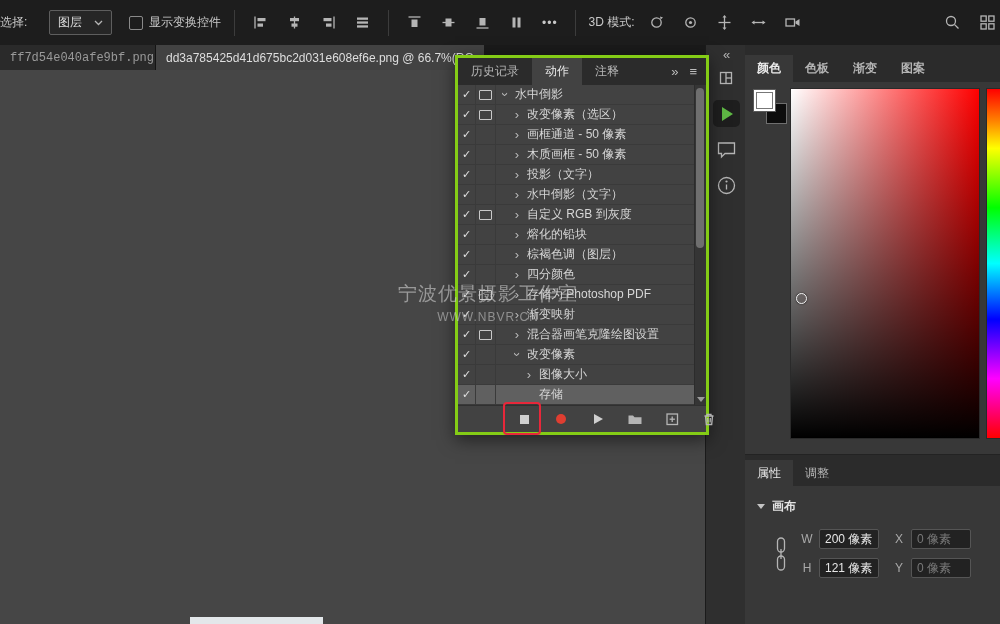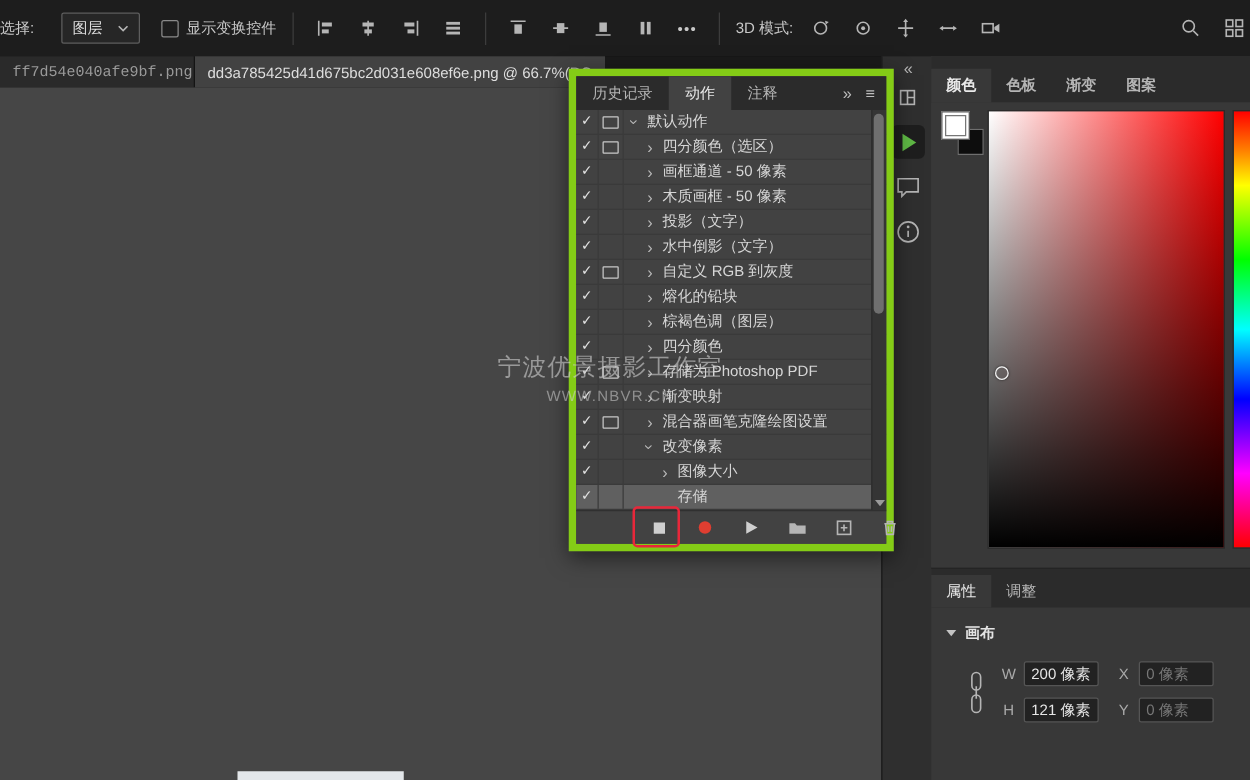--- a/index.html
+++ b/index.html
@@ -39,21 +39,21 @@
   
   .canvas{position:absolute;left:0;top:70px;width:705px;height:554px;background:#464646;z-index:1;}
   .bottom-image{position:absolute;left:190px;top:547px;width:133px;height:7px;background:#e3e7ea;}
   .watermark{position:absolute;left:392px;top:281px;width:192px;z-index:60;text-align:center;
     color:rgba(208,208,208,.6);pointer-events:none;}
   .wm1{font-size:19px;font-weight:normal;letter-spacing:1px;white-space:nowrap;}
   .wm2{font-size:12px;margin-top:3px;letter-spacing:1px;color:rgba(208,208,208,.55);}
 
   
   .actions-panel{position:absolute;left:455px;top:55px;width:248px;height:374px;background:#424242;
-    border:6px solid #84cc16;box-shadow:0 5px 16px rgba(0,0,0,.5);z-index:30;display:flex;flex-direction:column;}
+    border:3px solid #84cc16;box-shadow:0 5px 16px rgba(0,0,0,.5);z-index:30;display:flex;flex-direction:column;}
   .panel-tabbar{flex:0 0 27px;background:#2b2b2b;display:flex;font-size:12px;color:#b5b5b5;}
   .panel-tab{padding:0 13px;line-height:27px;}
   .panel-tab.active{background:#424242;color:#e9e9e9;}
   .panel-tab-icons{margin-left:auto;display:flex;align-items:center;gap:11px;padding-right:9px;color:#bdbdbd;font-size:13px;}
   .actions-list-wrap{position:relative;flex:1;overflow:hidden;background:#424242;}
   .action-row{height:19px;border-bottom:1px solid #3a3a3a;display:flex;align-items:center;font-size:12px;color:#d6d6d6;}
   .action-row.selected{background:#606060;}
   .check-cell{flex:0 0 17px;height:100%;border-right:1px solid #3a3a3a;display:flex;align-items:center;justify-content:center;}
   .check{color:#e2e2e2;font-size:11px;line-height:1;}
   .dialog-cell{flex:0 0 19px;height:100%;border-right:1px solid #3a3a3a;display:flex;align-items:center;justify-content:center;}
@@ -283,31 +283,31 @@
   <div class="actions-list-wrap">
     <div id="actions-list">
         <div class="action-row">
     <div class="check-cell">
       <span class="check">✓</span>
     </div>
     <div class="dialog-cell">
       <span class="dlg"></span>
     </div>
     <span class="expander down" style="margin-left: 3px;">›</span>
-    <span class="action-label">默认动作</span>
+    <span class="action-label">水中倒影</span>
   </div>
         <div class="action-row">
     <div class="check-cell">
       <span class="check">✓</span>
     </div>
     <div class="dialog-cell">
       <span class="dlg"></span>
     </div>
     <span class="expander" style="margin-left: 15px;">›</span>
-    <span class="action-label">四分颜色（选区）</span>
+    <span class="action-label">改变像素（选区）</span>
   </div>
         <div class="action-row">
     <div class="check-cell">
       <span class="check">✓</span>
     </div>
     <div class="dialog-cell">
       <span class="dlg hidden"></span>
     </div>
     <span class="expander" style="margin-left: 15px;">›</span>
     <span class="action-label">画框通道 - 50 像素</span>

